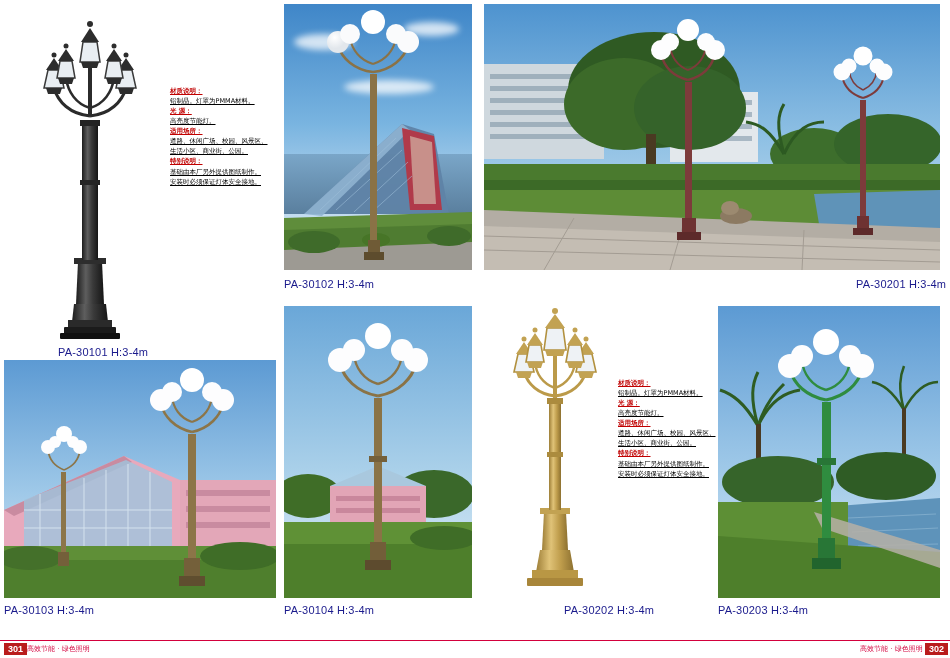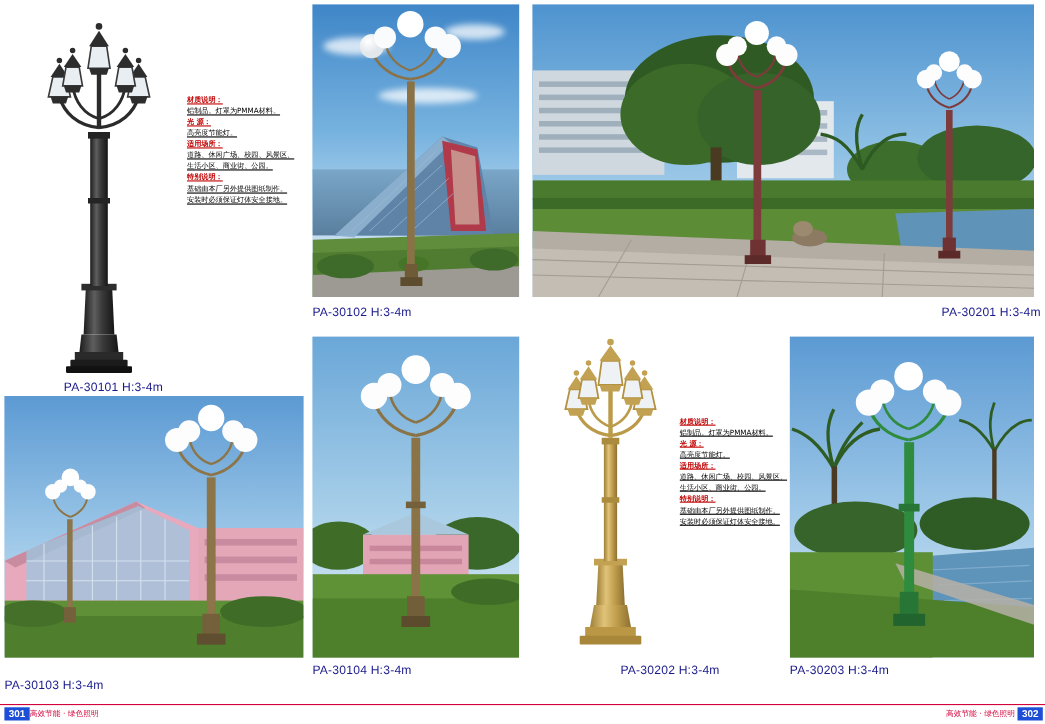--- a/index.html
+++ b/index.html
@@ -64,21 +64,21 @@
     width: 950px;
     height: 18px;
     border-top: 1px solid #d3003c;
   }
   .folio {
     position: absolute;
     top: 643px;
     font-size: 9px;
     font-weight: bold;
     color: #ffffff;
-    background: #1d4ed8;
+    background: #b91c1c;
     padding: 1px 4px;
   }
   .folio-text {
     position: absolute;
     top: 644px;
     font-size: 7px;
     color: #d3003c;
     font-family: "DejaVu Sans", sans-serif;
     white-space: nowrap;
     text-align: center;
@@ -365,21 +365,21 @@
       <rect x="54" y="192" width="11" height="14" fill="#74603a"></rect>
       <path d="M60 110 C50 106 45 98 44 90" stroke="#8c7548" stroke-width="1.8" fill="none"></path>
       <path d="M60 110 C70 106 75 98 76 90" stroke="#8c7548" stroke-width="1.8" fill="none"></path>
       <circle cx="44" cy="87" r="7" fill="#fdfdfe"></circle>
       <circle cx="76" cy="87" r="7" fill="#fdfdfe"></circle>
       <circle cx="51" cy="82" r="6" fill="#fdfdfe"></circle>
       <circle cx="69" cy="82" r="6" fill="#fdfdfe"></circle>
       <circle cx="60" cy="74" r="8" fill="#ffffff"></circle>
     </svg>
   </div>
-  <div class="caption" style="left:4px; top:604px;margin-top:13px;">PA-30103 H:3-4m</div>
+  <div class="caption" style="left:4px; top:604px;">PA-30103 H:3-4m</div>
 
   <div class="photo sky-grad-4" style="left:284px; top:306px; width:188px; height:292px;">
     <svg viewBox="0 0 188 292" width="188" height="292" style="position:absolute;left:0;top:0;">
 
       <ellipse cx="24" cy="190" rx="34" ry="22" fill="#3f6d27"></ellipse>
       <ellipse cx="150" cy="188" rx="40" ry="24" fill="#3a682a"></ellipse>
 
       <rect x="46" y="180" width="96" height="40" fill="#e2a5b6"></rect>
       <path d="M46 180 L94 160 L142 180 Z" fill="#a9c8de"></path>
       <g fill="#c9879c">

